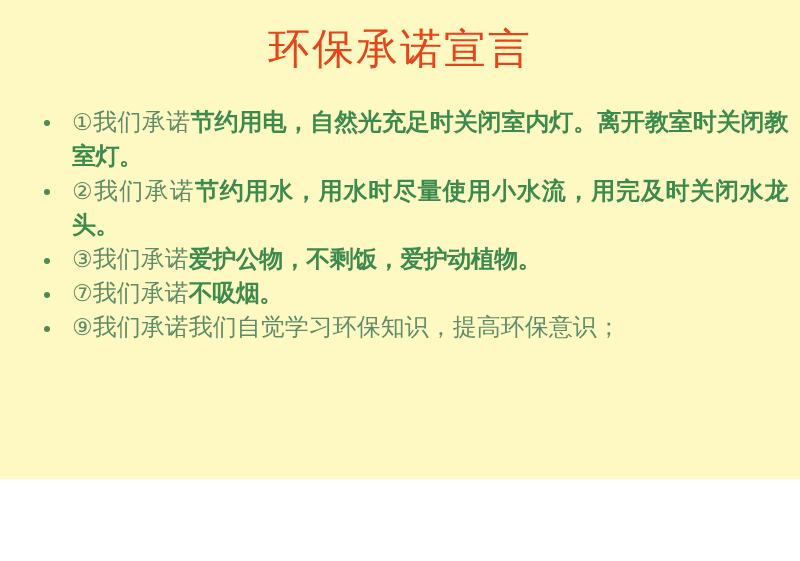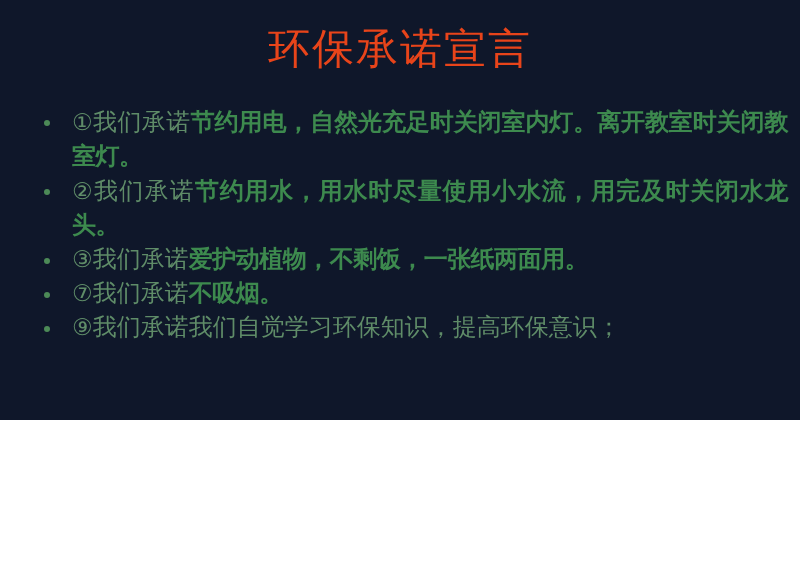--- a/index.html
+++ b/index.html
@@ -12,22 +12,22 @@
     width: 800px;
     height: 561px;
     overflow: hidden;
     font-family: "DejaVu Sans", "Liberation Sans", sans-serif;
     -webkit-font-smoothing: antialiased;
   }
 
   #slide {
     position: relative;
     width: 800px;
-    height: 420px;
-    background: #0f172a;
+    height: 479px;
+    background: #fef9c3;
     box-sizing: border-box;
   }
 
   
   #title {
     position: absolute;
     left: 0;
     top: 24px;
     width: 800px;
     text-align: center;
@@ -112,21 +112,21 @@
       <span class="num">①</span><span class="reg">我们承诺</span><span class="bold">节约用电</span><span class="bold">，自然光充足时关闭室内灯。离开教室时关闭教室灯。</span><span class="reg"></span>
     </li>
 
     <li class="item wrap">
       <span class="bullet"></span>
       <span class="num">②</span><span class="reg">我们承诺</span><span class="bold">节约用水</span><span class="bold">，用水时尽量使用小水流，用完及时关闭水龙头。</span><span class="reg"></span>
     </li>
 
     <li class="item">
       <span class="bullet"></span>
-      <span class="num">③</span><span class="reg">我们承诺</span><span class="bold">爱护动植物</span><span class="bold">，不剩饭，一张纸两面用。</span><span class="reg"></span>
+      <span class="num">③</span><span class="reg">我们承诺</span><span class="bold">爱护公物</span><span class="bold">，不剩饭，爱护动植物。</span><span class="reg"></span>
     </li>
 
 
 
 
     <li class="item">
       <span class="bullet"></span>
       <span class="num">⑦</span><span class="reg">我们承诺</span><span class="bold">不吸烟。</span><span class="bold"></span><span class="reg"></span>
     </li>
 

